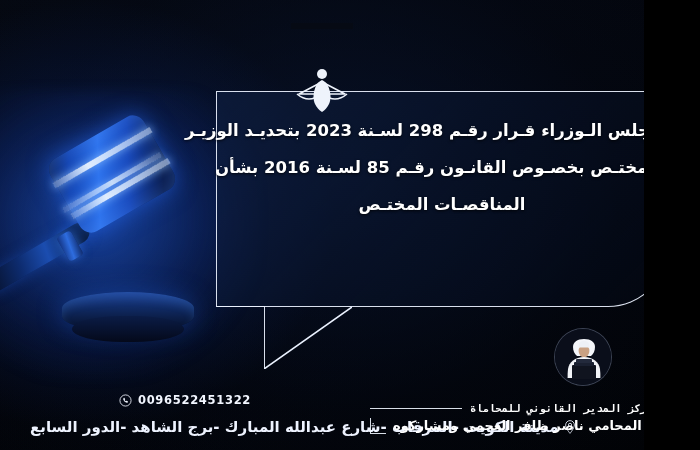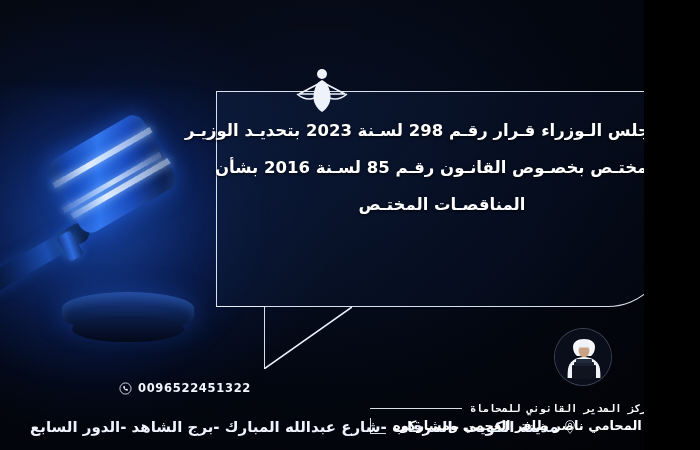--- a/index.html
+++ b/index.html
@@ -162,21 +162,21 @@
 
   
   .footer-left {
     position:absolute; left:30px; bottom:14px;
     width:310px;
     color:#fff;
   }
   .contact-row {
     display:flex; align-items:center; justify-content:center;
     gap:9px;
-    margin-bottom:23px;
+    margin-bottom:11px;
   }
   .contact-item { display:flex; align-items:center; gap:6px; }
   .contact-item .txt {
     font-family:"DejaVu Sans", sans-serif;
     font-size:11.5px;
     font-weight:bold;
     color:#f2f6ff;
     letter-spacing:0.7px;
   }
   .ico { display:inline-flex; align-items:center; justify-content:center; }

